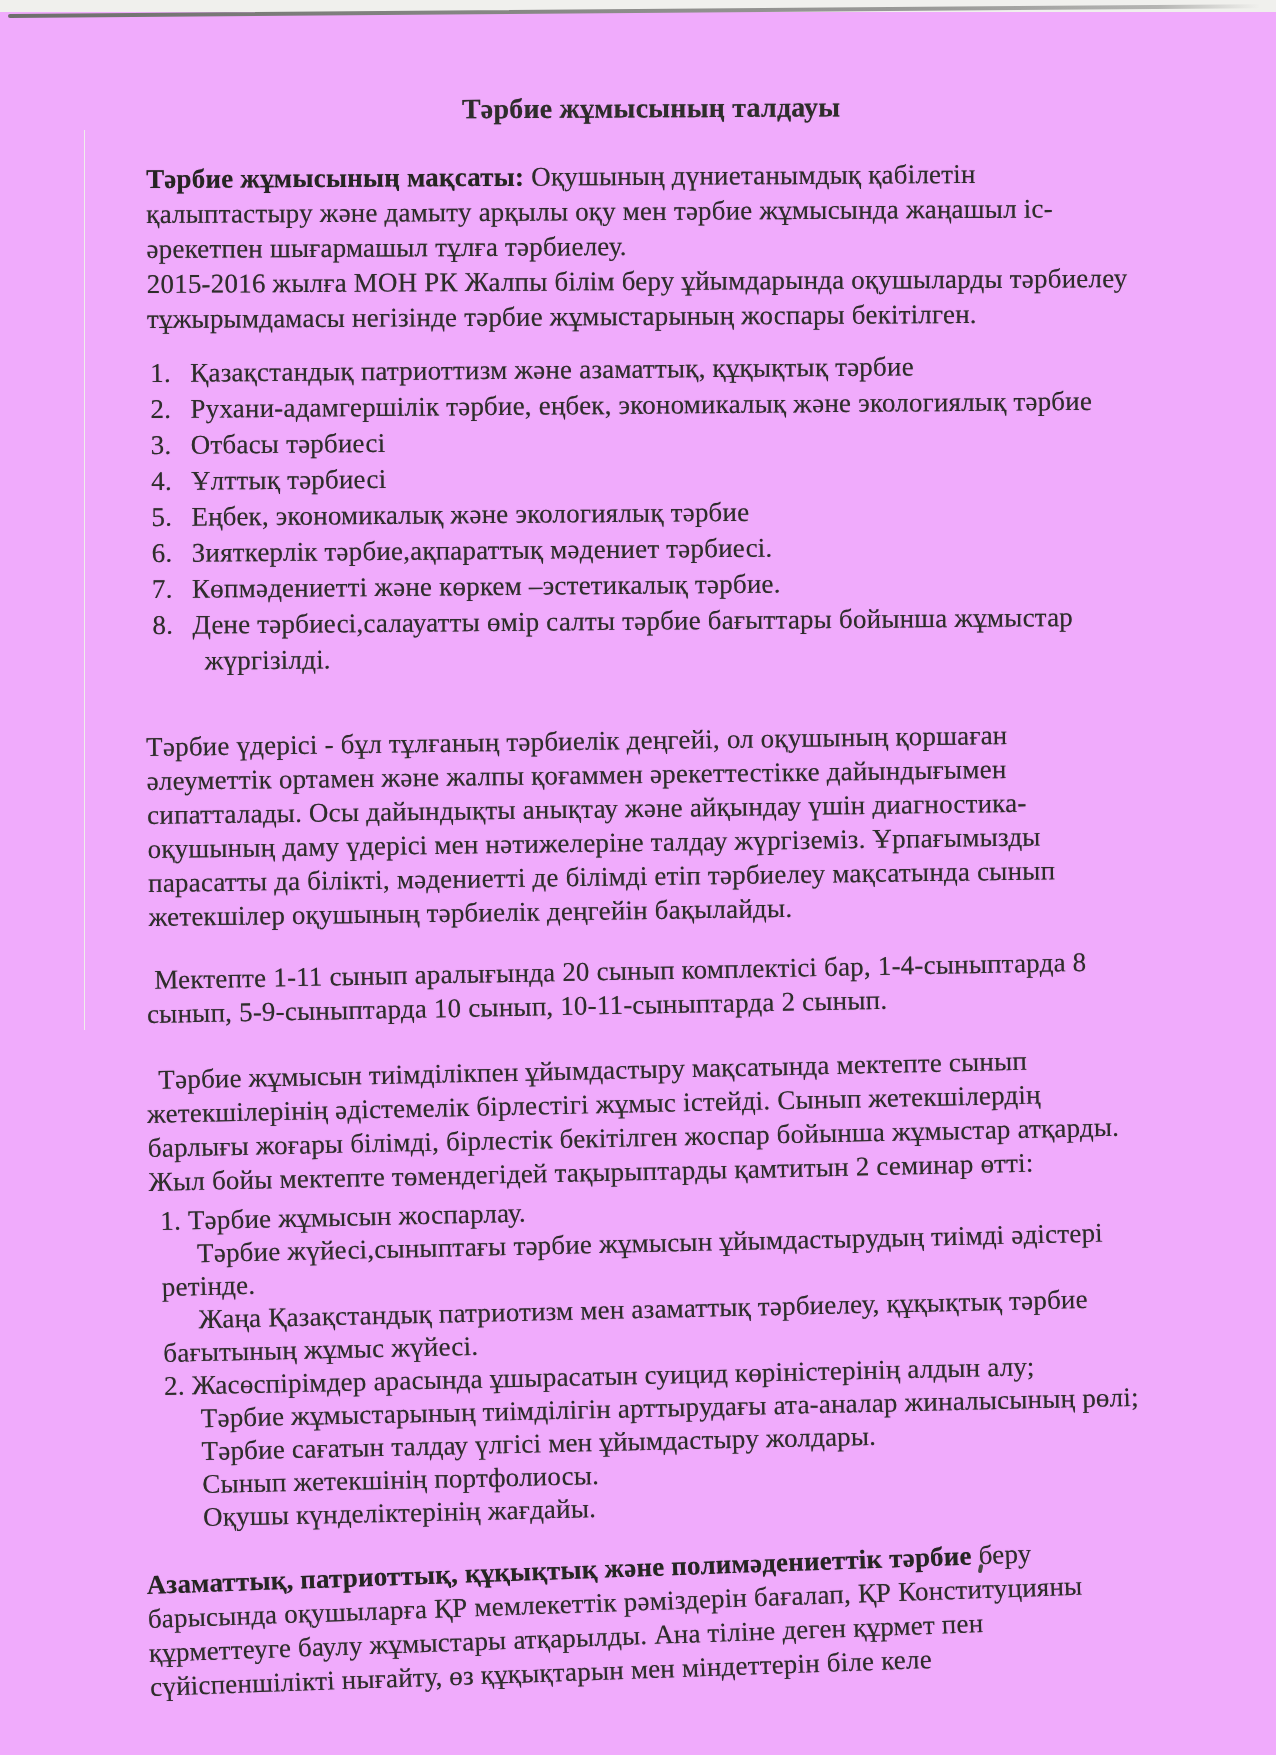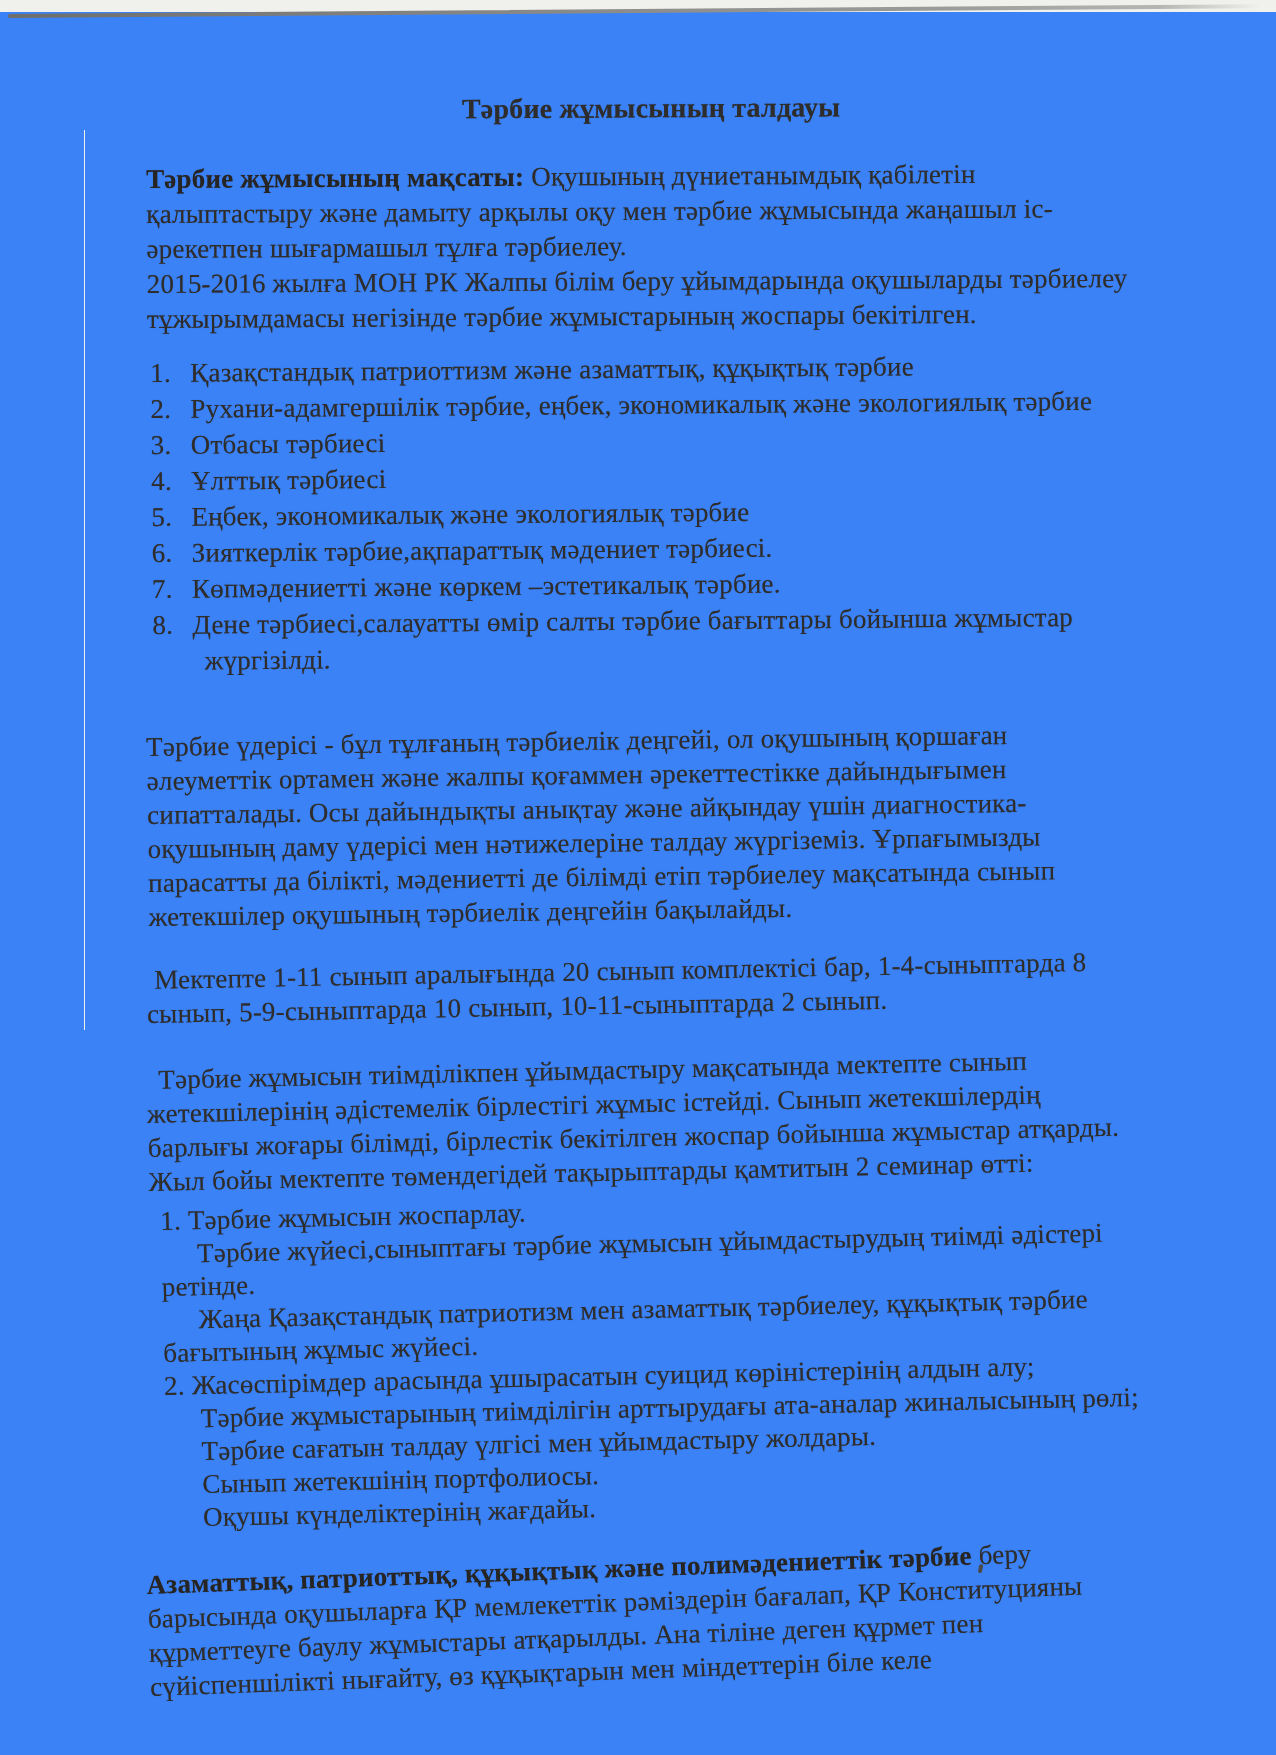--- a/index.html
+++ b/index.html
@@ -5,21 +5,21 @@
   html,body{margin:0;padding:0;}
   body{
     width:1276px;height:1755px;
     background:#f4f4f1;
     font-family:"Liberation Serif","DejaVu Serif",serif;
     overflow:hidden;
   }
   .page{
     position:relative;
     width:1276px;height:1755px;
-    background:#3b82f6;
+    background:#f0abfc;
     color:#2e2d2b;
     overflow:hidden;
   }
   
   .top-strip{
     position:absolute;left:0;top:0;width:1276px;height:12px;
     background:#f0f0ed;
   }
   .edge-line{
     position:absolute;left:8px;top:14px;width:1252px;height:4px;

